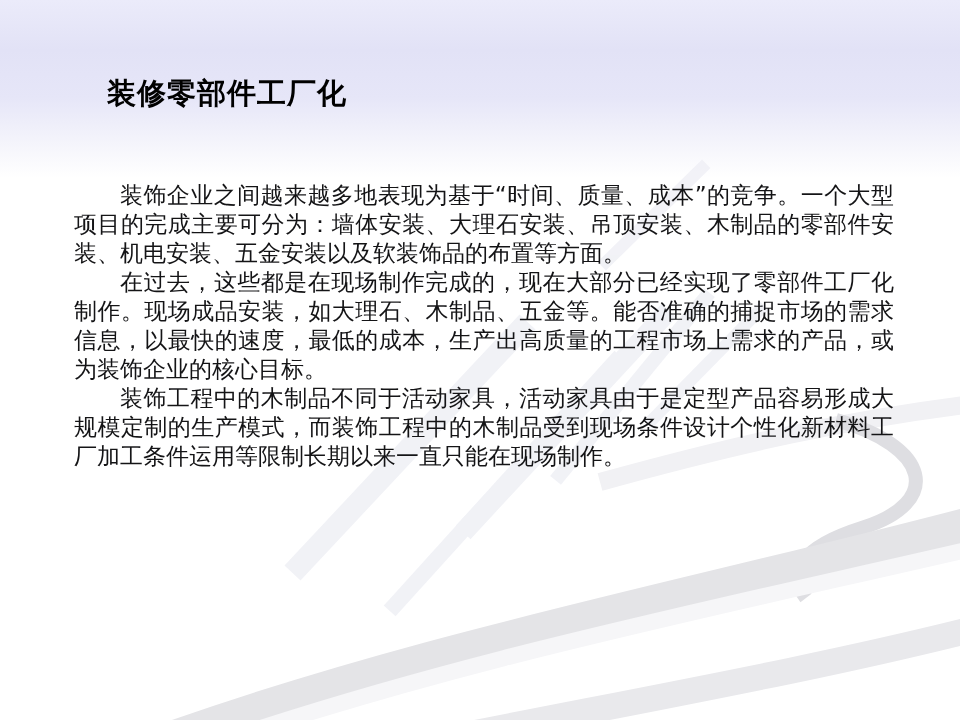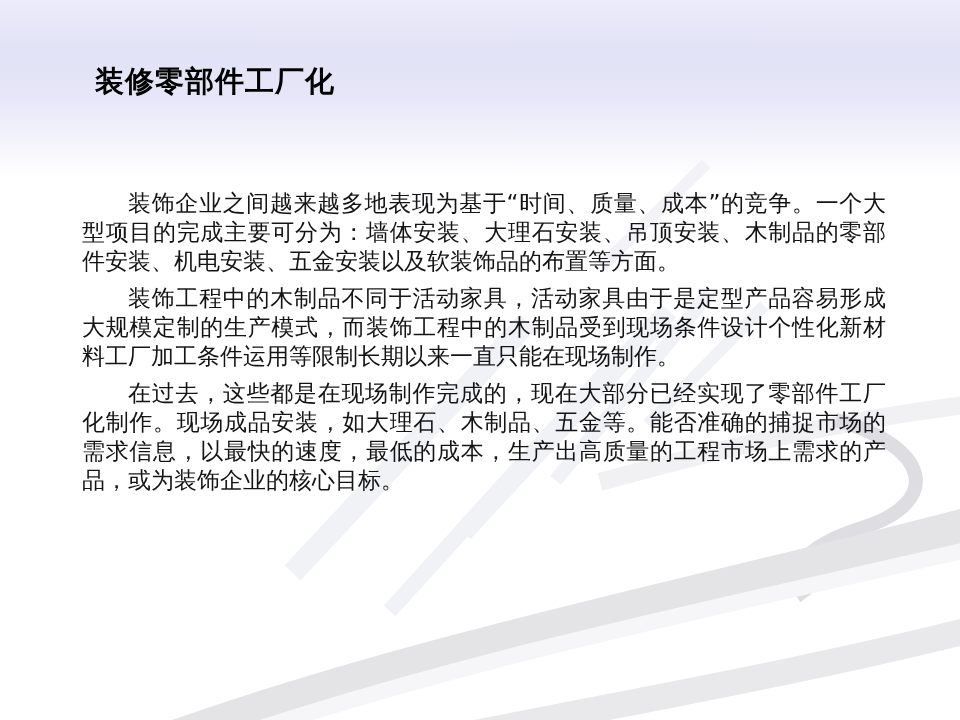--- a/index.html
+++ b/index.html
@@ -31,39 +31,39 @@
     position: absolute;
     top: 0; left: 0;
     width: 960px;
     height: 720px;
     pointer-events: none;
   }
   .title {
     position: absolute;
     left: 95px;
     top: 62px;
-    margin: 0;
+    margin: 12px;
     font-size: 29px;
     font-weight: bold;
     color: #000000;
     letter-spacing: 1px;
     white-space: nowrap;
   }
   .body-text {
     position: absolute;
     left: 74px;
     top: 181px;
     width: 820px;
     color: #141416;
     font-size: 23px;
     line-height: 29px;
     text-align: justify;
   }
   .body-text p {
-    margin: 8px;
+    margin: 0;
     text-indent: 2em;
   }
 </style>
 </head>
 <body>
 
 <div class="slide">
 
   <div class="bg-gradient"></div>
 
@@ -85,17 +85,17 @@
       <path d="M 150 748 C 420 650 690 600 985 522" stroke="#e4e4e7" stroke-width="38"></path>
       <path d="M 178 756 C 438 664 698 612 988 545" stroke="#f6f6f8" stroke-width="16"></path>
       <path d="M 430 742 C 640 700 812 670 978 628" stroke="#e9e9ec" stroke-width="26"></path>
     </g>
   </svg>
 
   <h1 class="title">装修零部件工厂化</h1>
 
   <div class="body-text">
     <p>装饰企业之间越来越多地表现为基于“时间、质量、成本”的竞争。一个大型项目的完成主要可分为：墙体安装、大理石安装、吊顶安装、木制品的零部件安装、机电安装、五金安装以及软装饰品的布置等方面。</p>
+    <p>在过去，这些都是在现场制作完成的，现在大部分已经实现了零部件工厂化制作。现场成品安装，如大理石、木制品、五金等。能否准确的捕捉市场的需求信息，以最快的速度，最低的成本，生产出高质量的工程市场上需求的产品，或为装饰企业的核心目标。</p>
     <p>装饰工程中的木制品不同于活动家具，活动家具由于是定型产品容易形成大规模定制的生产模式，而装饰工程中的木制品受到现场条件设计个性化新材料工厂加工条件运用等限制长期以来一直只能在现场制作。</p>
-    <p>在过去，这些都是在现场制作完成的，现在大部分已经实现了零部件工厂化制作。现场成品安装，如大理石、木制品、五金等。能否准确的捕捉市场的需求信息，以最快的速度，最低的成本，生产出高质量的工程市场上需求的产品，或为装饰企业的核心目标。</p>
   </div>
 
 </div>
 
 </body></html>

